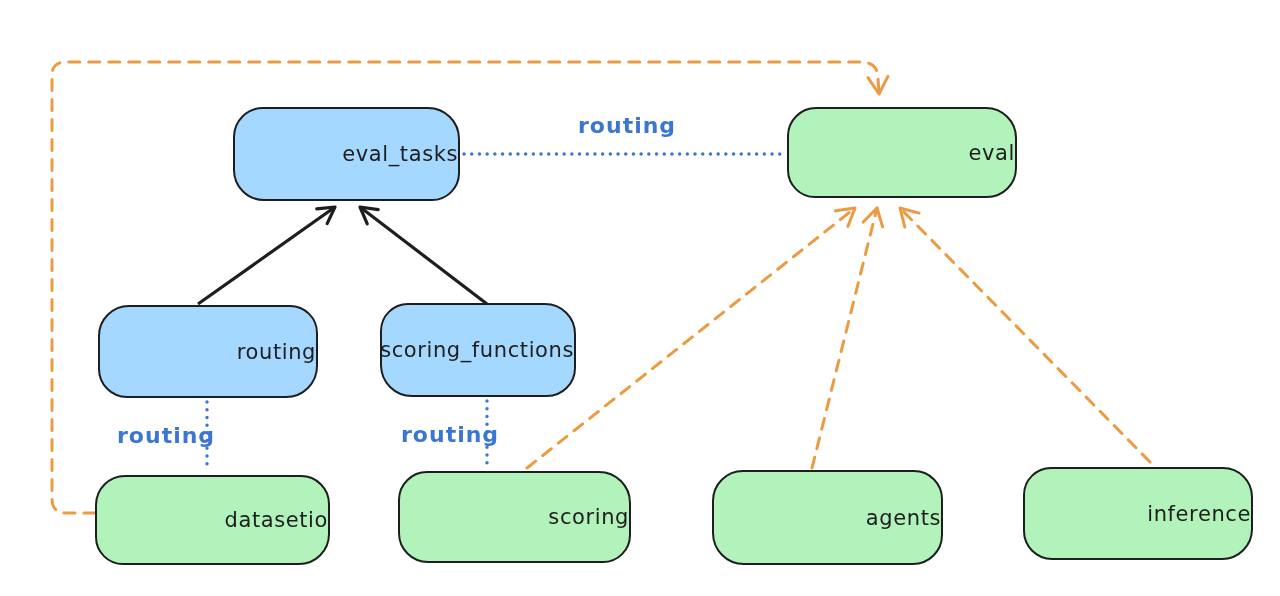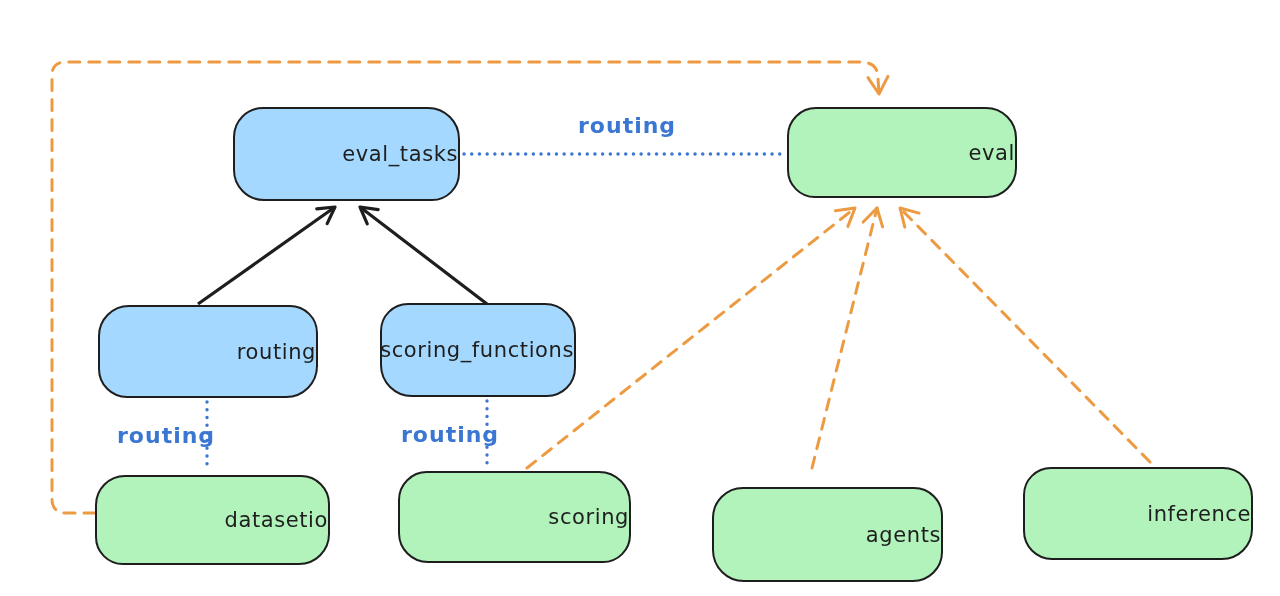--- a/index.html
+++ b/index.html
@@ -44,21 +44,21 @@
     letter-spacing:1px;
     white-space:nowrap;
   }
   
   #n-eval_tasks{left:233px;top:107px;width:227px;height:94px;border-radius:30px 32px 28px 31px;}
   #n-eval{left:787px;top:107px;width:230px;height:91px;border-radius:29px 31px 30px 28px;}
   #n-datasets{left:98px;top:305px;width:220px;height:93px;border-radius:31px 28px 32px 29px;}
   #n-scoring_functions{left:380px;top:303px;width:196px;height:94px;border-radius:28px 31px 29px 32px;}
   #n-datasetio{left:95px;top:475px;width:235px;height:90px;border-radius:30px 29px 31px 28px;}
   #n-scoring{left:398px;top:471px;width:233px;height:92px;border-radius:29px 32px 28px 30px;}
-  #n-agents{left:712px;top:470px;width:231px;height:95px;border-radius:31px 29px 30px 32px;margin-top:17px;}
+  #n-agents{left:712px;top:470px;width:231px;height:95px;border-radius:31px 29px 30px 32px;}
   #n-inference{left:1023px;top:467px;width:230px;height:93px;border-radius:28px 30px 31px 29px;}
   #rl-top{left:578px;top:113px;}
   #rl-left{left:117px;top:423px;}
   #rl-mid{left:401px;top:422px;}
 </style>
 </head>
 <body>
 
 <div class="canvas">
 

